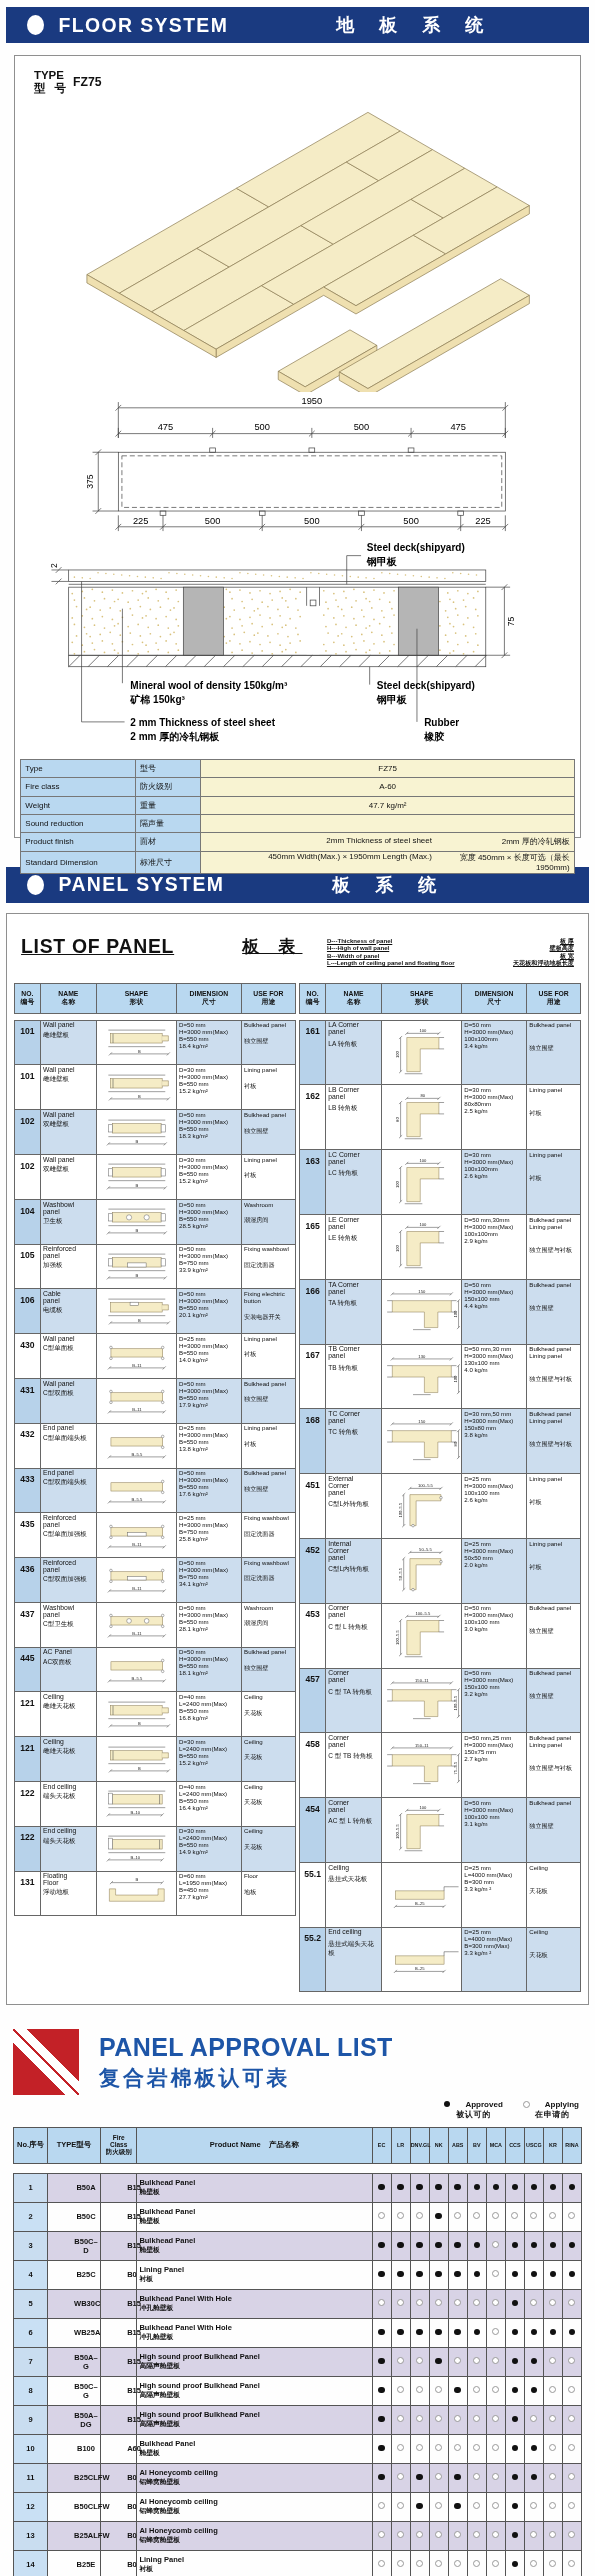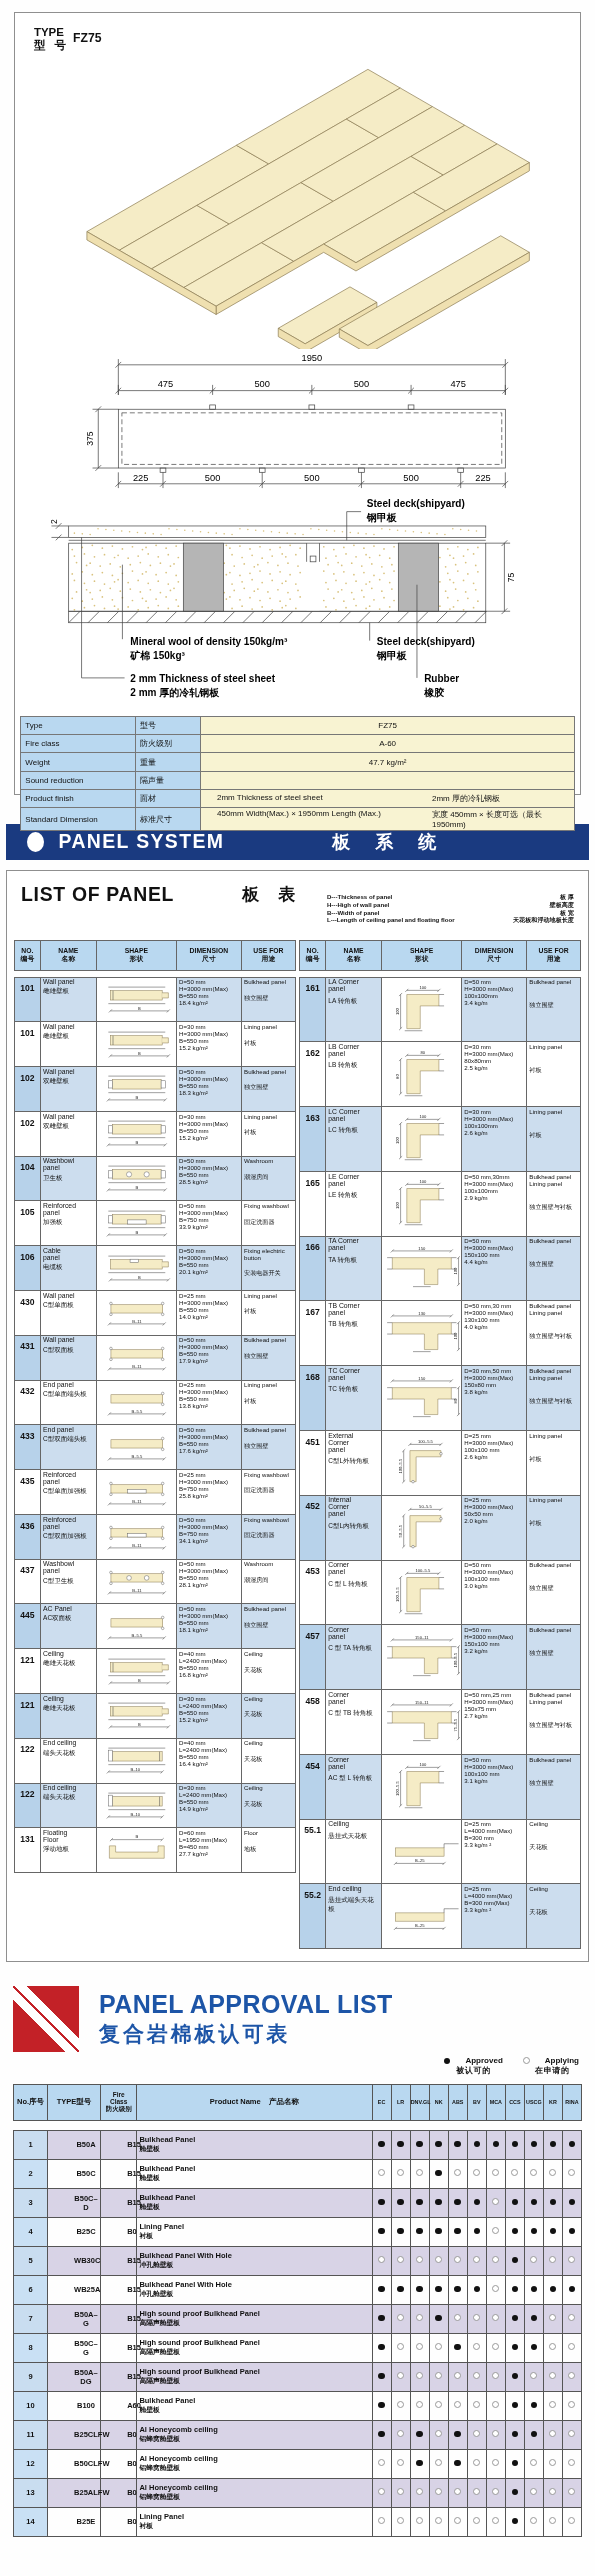--- a/index.html
+++ b/index.html
@@ -33,26 +33,26 @@
   svg text{font-family:"Liberation Sans","DejaVu Sans",sans-serif;}
 
   
   table{border-collapse:collapse;}
   .spec{width:555px;margin:7.2px auto 0;font-size:8px;}
   .spec td{border:0.7px solid #777;height:16px;padding:0.7px 4.3px;}
   .spec .le{width:105px;background:#b9d8f0;}
   .spec .lc{width:56px;background:#b9d8f0;}
   .spec .val{background:#f8f3d2;}
   .spec .c{text-align:center;}
-  .spec .v2{display:flex;}
+  .spec .v2{display:flex;text-align:right;}
   .spec .ve{width:215px;padding-left:11.5px;}
   .spec .vc{flex:1;}
 
   
-  .lop-head{display:flex;align-items:flex-start;padding:2.9px 7.2px 0;}
+  .lop-head{display:flex;align-items:center;padding:2.9px 7.2px 0;text-decoration:underline;}
   .lop-title{font-size:19.4px;font-weight:bold;letter-spacing:0.7px;}
   .lop-title-cn{font-size:17px;font-weight:bold;margin-left:68px;letter-spacing:7.2px;}
   .lop-legend{margin-left:auto;width:247px;font-size:6.1px;font-weight:bold;margin-top:10px;}
   .lop-legend .lrow{display:flex;justify-content:space-between;line-height:1.25;}
   .ptwrap{display:flex;justify-content:space-between;margin-top:16px;}
   .ptable{width:281px;font-size:6.1px;table-layout:fixed;}
   .ptable th,.ptable td{border:0.7px solid #666;padding:0.7px 2.2px;vertical-align:top;overflow:hidden;}
   .ptable th{background:#b9d8f0;font-size:6.8px;height:29px;vertical-align:middle;padding:0;}
   .phead{margin-bottom:5.7px;}
   .ptable td.no{font-size:8.6px;font-weight:bold;text-align:center;padding-top:5.7px;}
@@ -94,20 +94,25 @@
   .atable tr.lav td.ano{background:#c9ddf0;}
   .atable td .pn-en{font-size:7.5px;font-weight:bold;}
   .atable td .pn-cn{font-size:6.8px;font-weight:bold;}
   .atable tr{height:29px;}
 </style>
 </head>
 <body>
 
 <div class="page">
 
+  <div class="band band1">
+    <span class="dot"></span>
+    <span class="en">FLOOR SYSTEM</span>
+    <span class="cn">地 板 系 统</span>
+  </div>
 
   <div class="frame frame1">
     <div class="type-block">
       <div class="type-lbl">
         <div>TYPE</div>
         <div class="cnl">型 号</div>
       </div>
       <div class="type-val">FZ75</div>
     </div>
 

